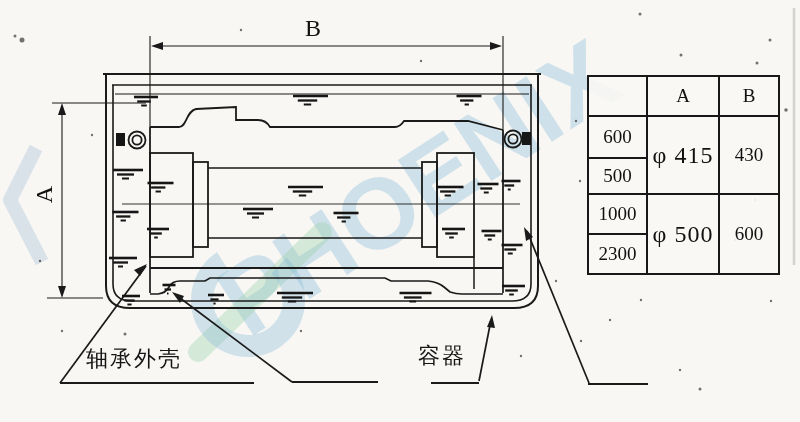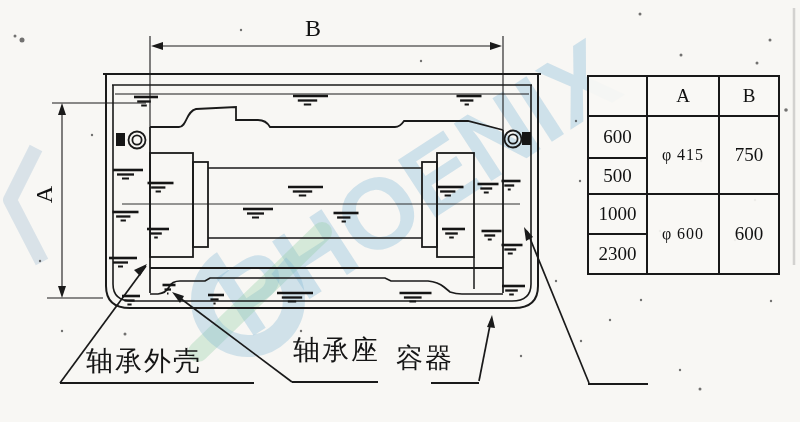--- a/index.html
+++ b/index.html
@@ -5,21 +5,21 @@
   html,body{margin:0;padding:0;}
   .stage{
     position:relative;width:800px;height:422px;overflow:hidden;
     background:#f8f7f4;
     font-family:"Liberation Serif","DejaVu Serif",serif;
     color:#171717;
   }
   .stage svg{position:absolute;left:0;top:0;}
   .label{
     position:absolute;white-space:nowrap;
-    font-size:27px;line-height:1.1;color:#151515;
+    font-size:22px;line-height:1.1;color:#151515;
     letter-spacing:2px;
   }
   .dim-label{
     position:absolute;font-size:24px;font-weight:normal;color:#111;
   }
   .dim-a{left:36px;top:181px;transform:rotate(-90deg);}
   .dim-b{left:305px;top:15px;}
   .wm-text{
     position:absolute;left:198px;top:262px;
     font-family:"Liberation Sans","DejaVu Sans",sans-serif;
@@ -33,21 +33,21 @@
     border-collapse:collapse;table-layout:fixed;
     background:rgba(248,247,244,0.92);
     font-size:19px;
   }
   table.spec td{
     border:2px solid #181818;text-align:center;vertical-align:middle;
     padding:0;color:#111;
   }
   .c1{width:57px;} .c2{width:70px;} .c3{width:58px;}
   .rh{height:40px;} .r1{height:42px;} .r2{height:36px;} .r3{height:40px;} .r4{height:40px;}
-  .dia{font-size:16px;letter-spacing:1px;}
+  .dia{font-size:24px;letter-spacing:1px;}
 </style>
 </head>
 <body>
 
 <div class="stage">
 
   <div class="wm-text">PHOENIX</div>
 
   <svg width="800" height="422" viewBox="0 0 800 422">
 
@@ -227,41 +227,40 @@
         <circle cx="755" cy="200" r="1.2"></circle>
       </g>
 
     <path d="M794,8 V265" stroke="rgba(80,80,80,0.22)" stroke-width="2.5" fill="none"></path>
   </svg>
 
   <div class="dim-label dim-a">A</div>
   <div class="dim-label dim-b">B</div>
 
   <div class="label" style="left:86px;top:347px;">轴承外壳</div>
-  <div class="label" style="left:293px;top:336px;">轴承座</div>
-  <div class="label" style="left:396px;top:344px;">容器</div>
+  <div class="label" style="left:418px;top:344px;">容器</div>
 
   <table class="spec">
     <tbody>
         <tr class="rh">
       <td class="c1"></td>
       <td class="c2">A</td>
       <td class="c3">B</td>
     </tr>
     <tr class="r1">
       <td>600</td>
       <td rowspan="2" class="dia">φ 415</td>
-      <td rowspan="2">750</td>
+      <td rowspan="2">430</td>
     </tr>
     <tr class="r2">
       <td>500</td>
     </tr>
     <tr class="r3">
       <td>1000</td>
-      <td rowspan="2" class="dia">φ 600</td>
+      <td rowspan="2" class="dia">φ 500</td>
       <td rowspan="2">600</td>
     </tr>
     <tr class="r4">
       <td>2300</td>
     </tr>
   </tbody>
     </table>
 </div>
 
 </body></html>

